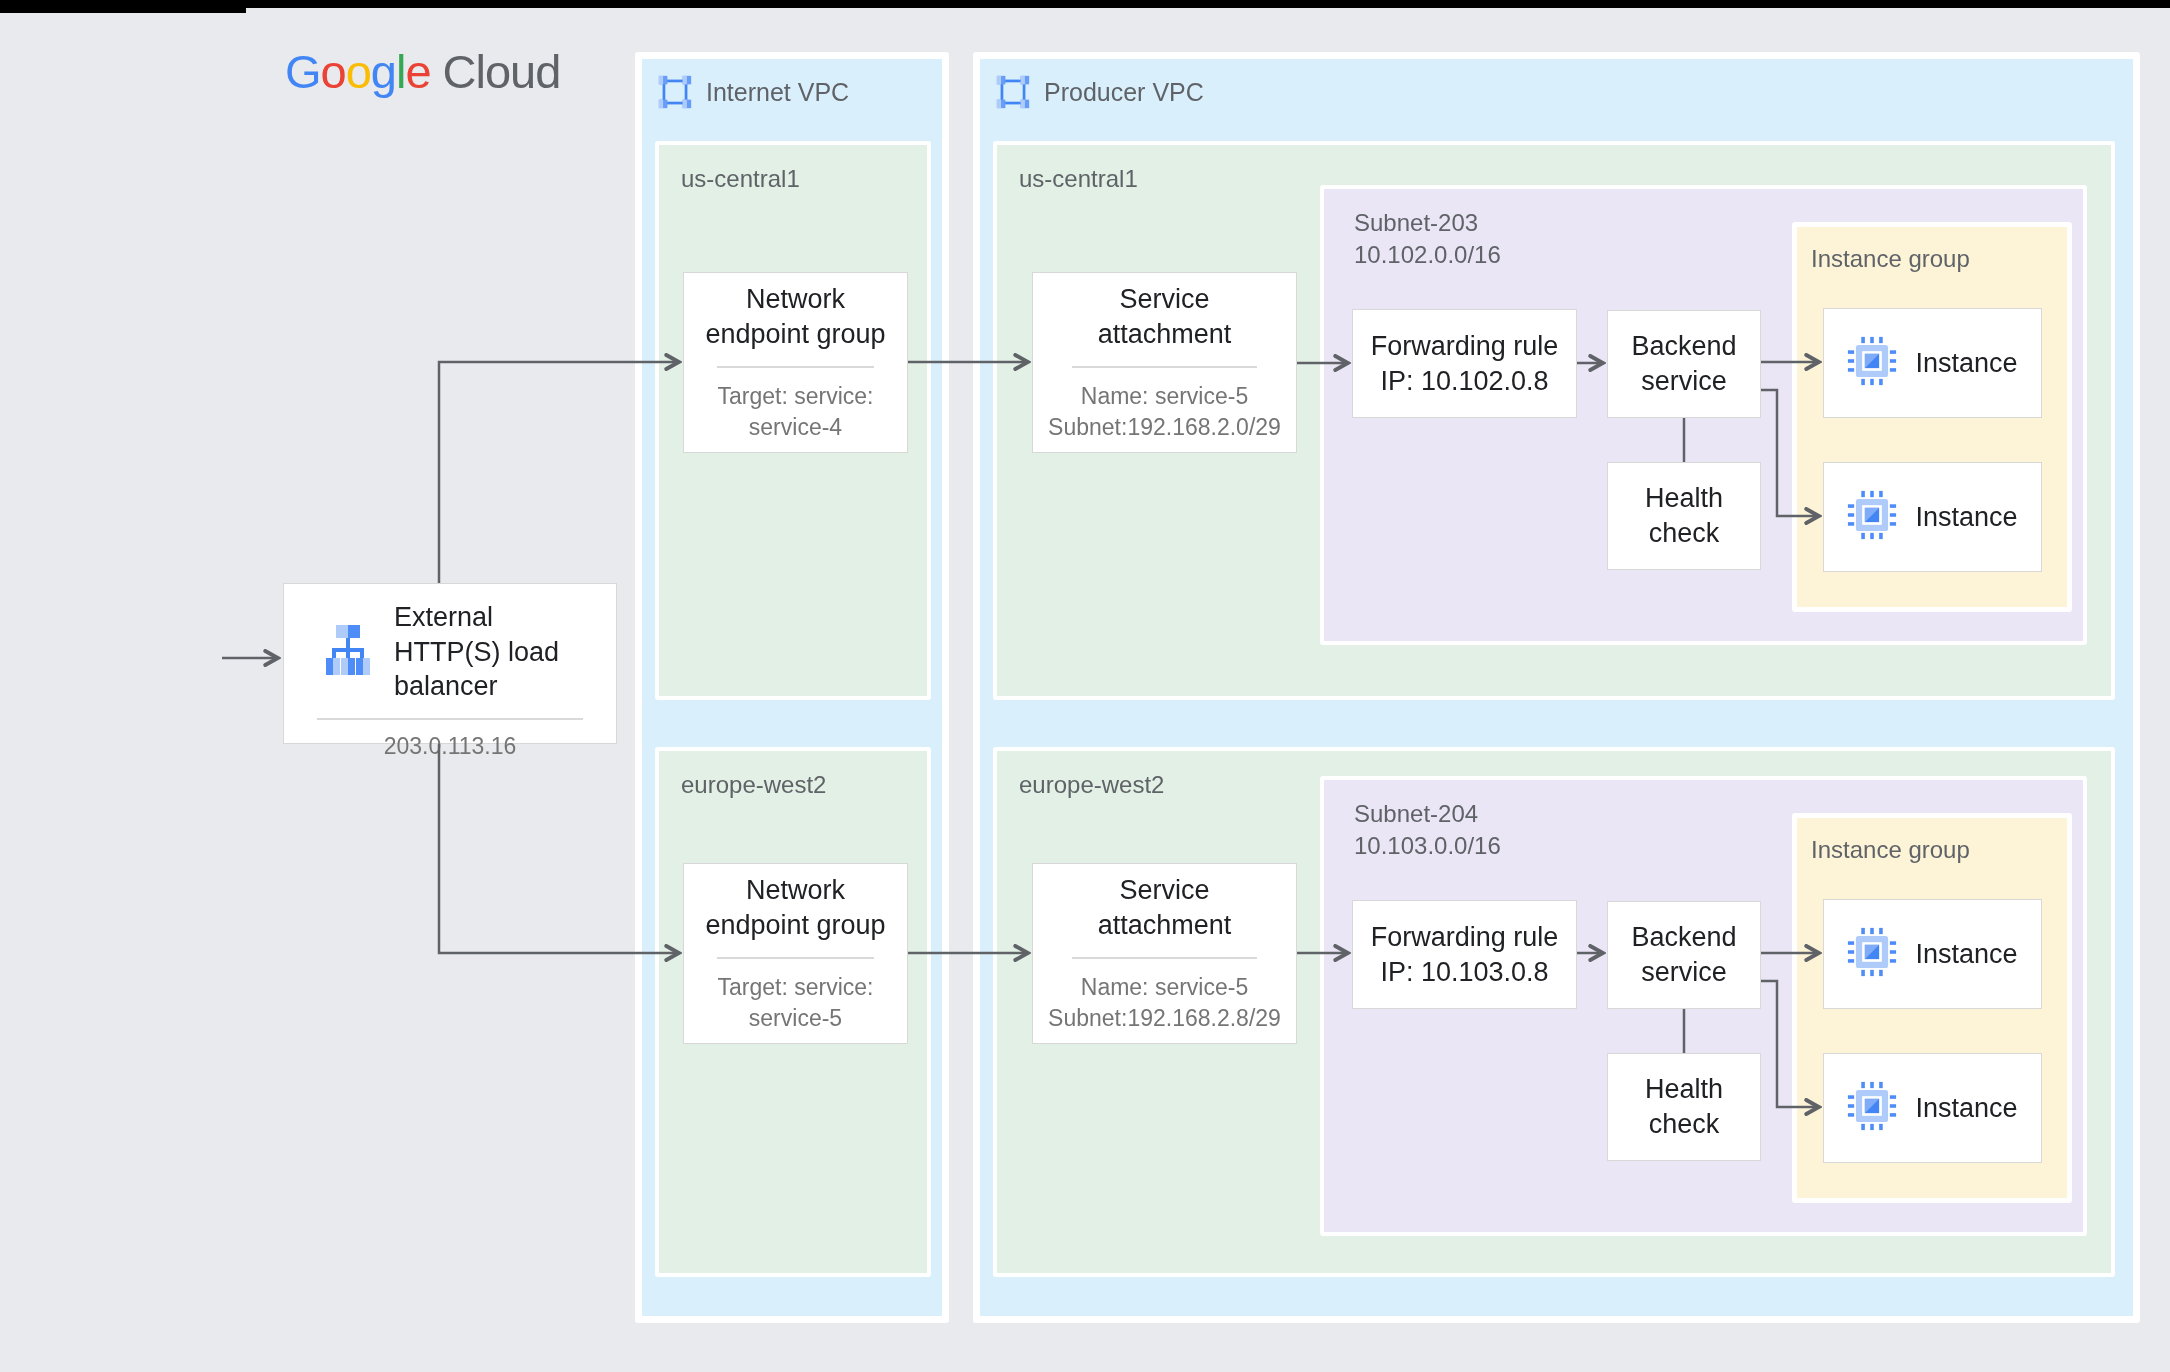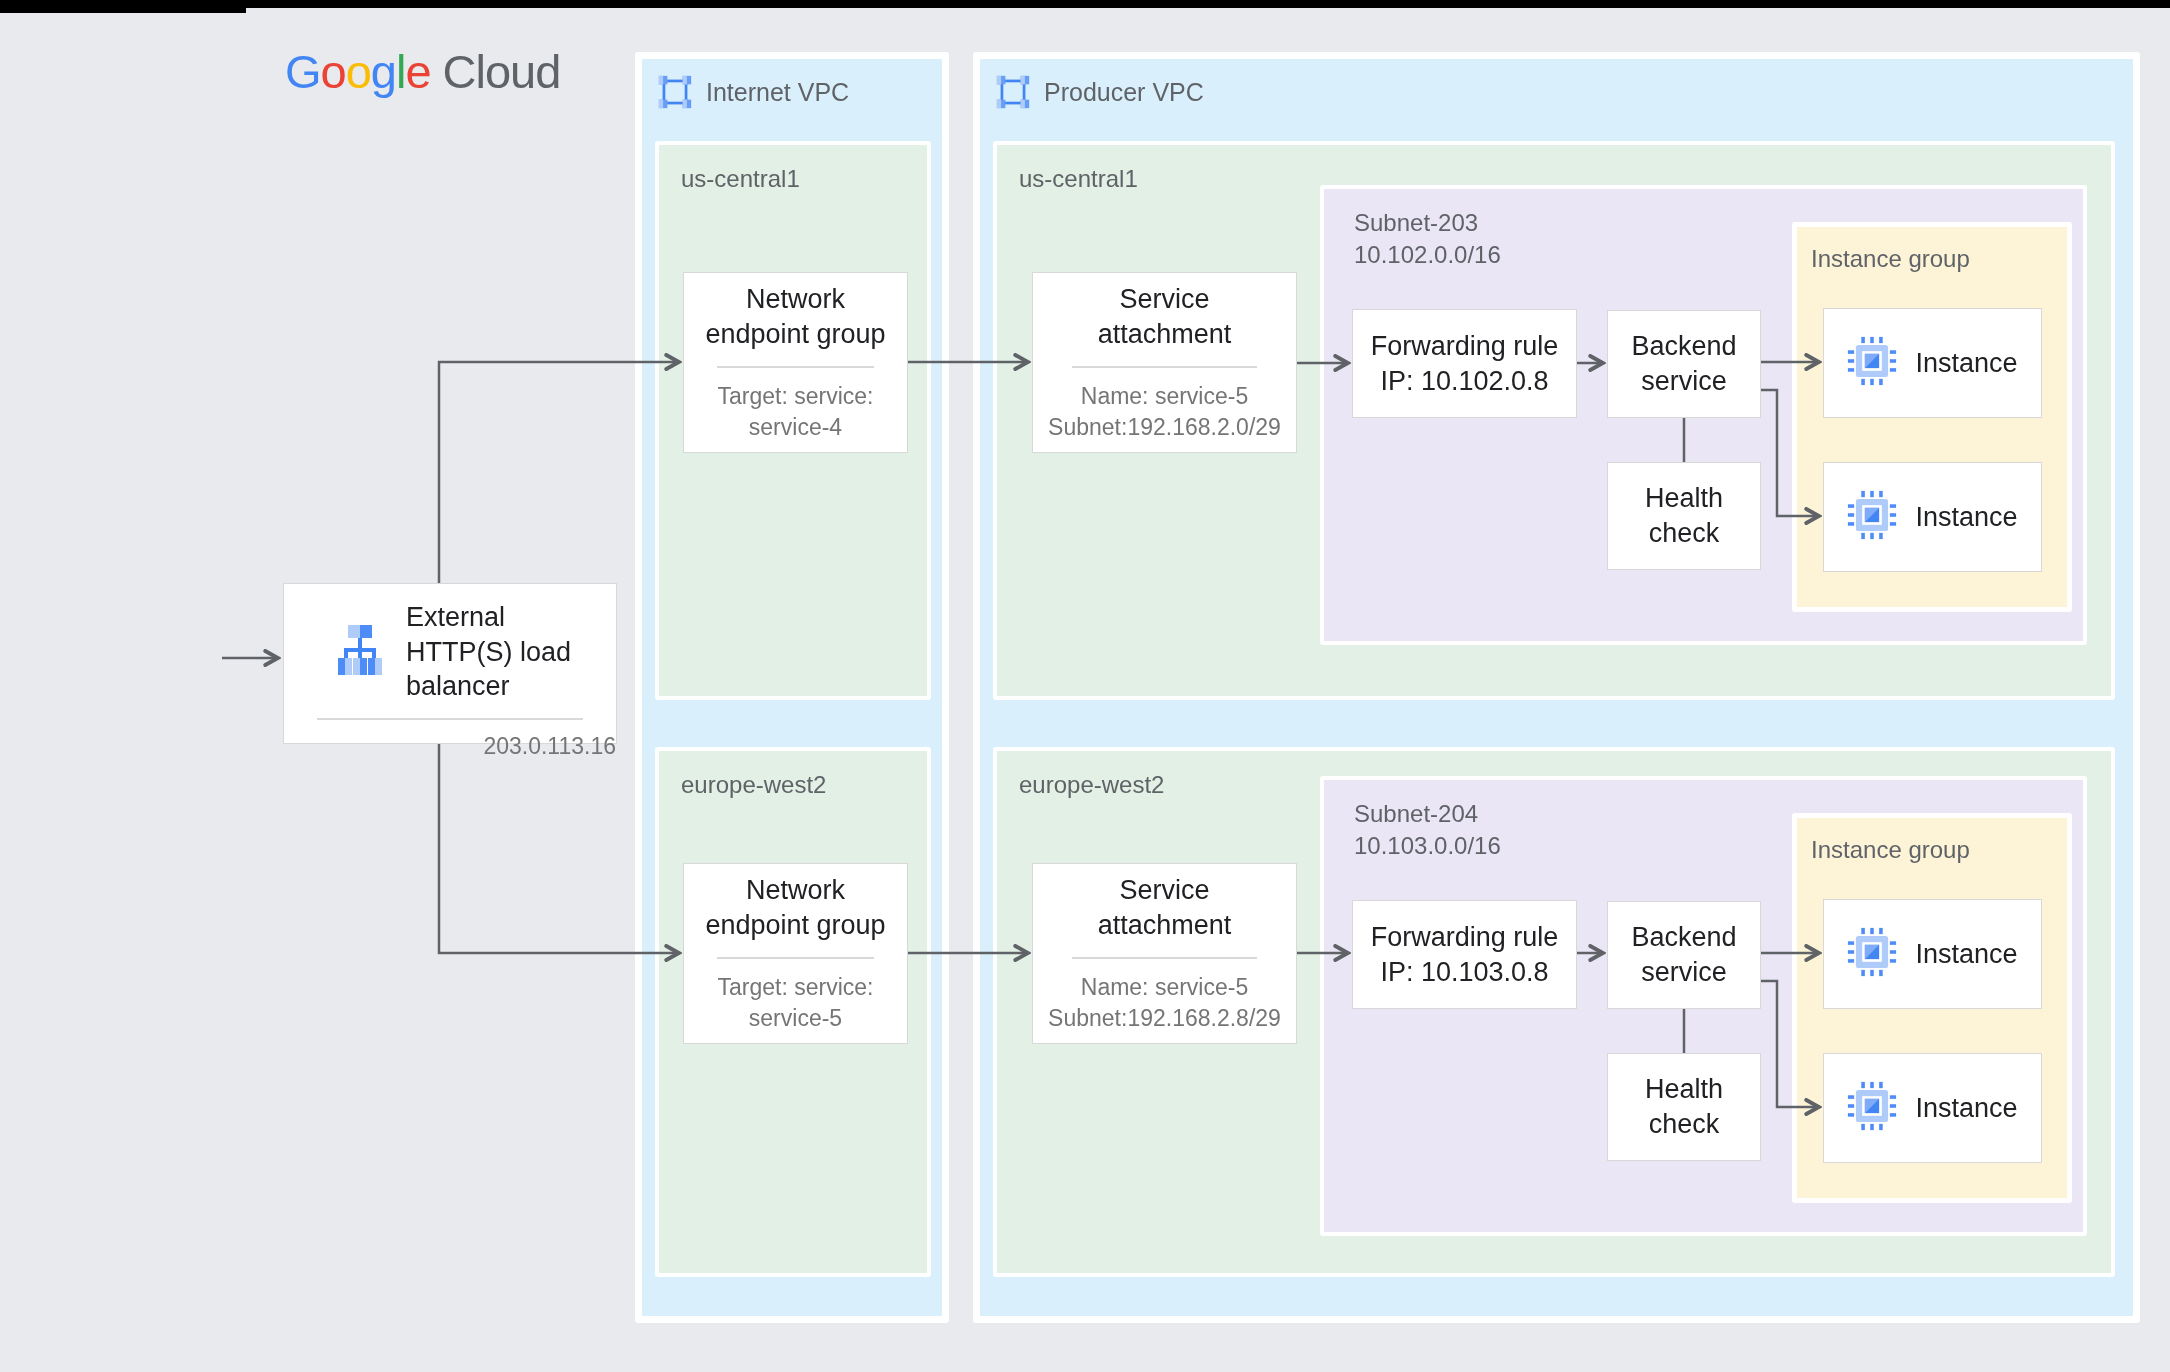--- a/index.html
+++ b/index.html
@@ -37,21 +37,21 @@
     color:var(--text-dark);}
   .node .title{font-size:27px;line-height:1.28;color:var(--text-dark);}
   .node .divider{width:70%;border-top:2px solid var(--divider);margin:15px auto 13px;}
   .node .detail{font-size:23px;line-height:1.33;color:var(--text-gray);}
   .node-row{flex-direction:row;gap:18px;}
   .node-row .title{font-size:27px;}
 
   .internet-node{box-shadow:21px 5px 0 -1px var(--shadow);border:1px solid #e3e3e3;gap:18px;}
   .internet-node .title{font-size:28px;}
 
-  .lb-node{align-items:flex-end;justify-content:flex-start;padding:16px 0 0 0;}
+  .lb-node{align-items:center;justify-content:flex-start;padding:16px 0 0 0;}
   .lb-row{display:flex;align-items:center;gap:22px;padding-left:28px;text-align:left;}
   .lb-row .title{text-align:left;}
   .lb-node .divider{width:80%;margin:14px auto 11px;}
   .sa-detail{font-size:22px;}
   .title-narrow-neg{max-width:195px;}
   .title-narrow-sa{max-width:165px;}
 
   .connectors{position:absolute;left:0;top:0;pointer-events:none;}
   .connectors path{stroke:var(--connector);stroke-width:2.5;fill:none;}
   #arw path{stroke:var(--connector);fill:none;}

